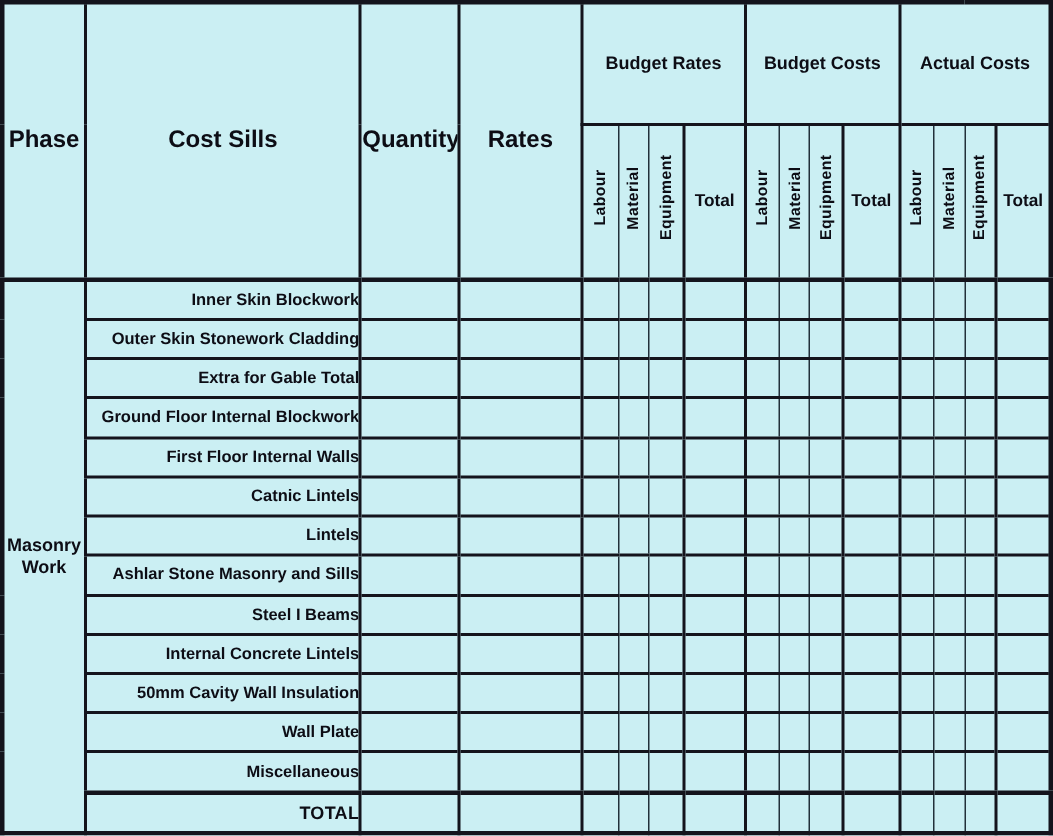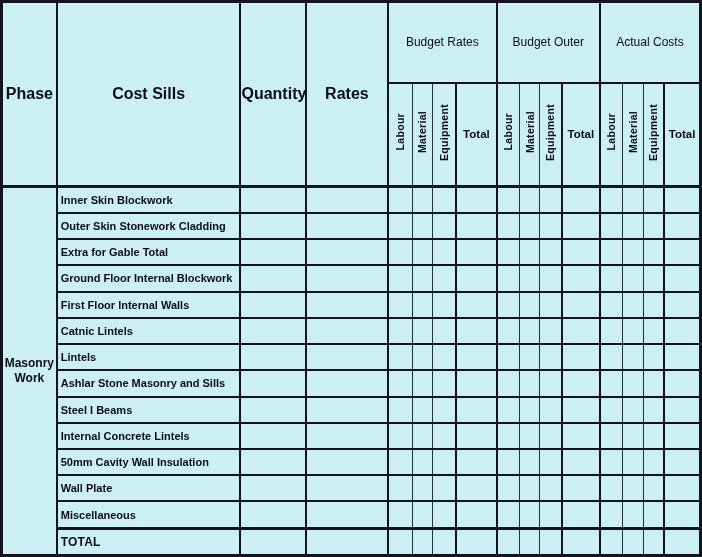--- a/index.html
+++ b/index.html
@@ -25,21 +25,21 @@
   }
   
   td.l2{border-left:2px solid var(--grid);}
   
   tr.h1 td{height:78px;}
   tr.h2 td{height:100px;}
   td.col-hdr{
     font-weight:700;font-size:16px;text-align:center;vertical-align:middle;
   }
   td.group-hdr{
-    font-weight:400;font-size:12px;text-align:center;vertical-align:middle;
+    font-weight:700;font-size:12px;text-align:center;vertical-align:middle;
     border-bottom:2px solid var(--grid);
   }
   td.vert-hdr{text-align:center;vertical-align:middle;}
   td.vert-hdr span{
     display:inline-block;
     writing-mode:vertical-rl;
     transform:rotate(180deg);
     font-weight:700;font-size:10.5px;letter-spacing:.3px;
   }
   td.total-hdr{
@@ -49,21 +49,21 @@
   tr.body-row td{height:24px;border-top:2px solid var(--grid);}
   tr.body-row.first td{border-top:3px solid var(--grid);}
   tr.body-row.total-row td{border-top:3px solid var(--grid);}
   td.phase-cell{
     font-weight:700;font-size:12px;text-align:center;vertical-align:middle;
     white-space:normal;line-height:1.25;
     border-top:3px solid var(--grid);
     margin-left:28px;
   }
   td.item-cell{
-    font-weight:700;font-size:11px;text-align:left;vertical-align:middle;
+    font-weight:700;font-size:11px;text-align:right;vertical-align:middle;
     padding-left:3px;
   }
   td.total-label-cell{font-size:12px;letter-spacing:.2px;}
 </style>
 </head>
 <body>
 
 <table class="cost-sheet">
   <colgroup>
     <col style="width:55px">
@@ -83,21 +83,21 @@
       <col style="width:21px">
       <col style="width:36px">
   </colgroup>
   <tbody>
     <tr class="h1">
       <td rowspan="2" class="col-hdr">Phase</td>
       <td rowspan="2" class="col-hdr l2">Cost Sills</td>
       <td rowspan="2" class="col-hdr l2">Quantity</td>
       <td rowspan="2" class="col-hdr l2">Rates</td>
       <td colspan="4" class="group-hdr l2">Budget Rates</td>
-      <td colspan="4" class="group-hdr l2">Budget Outer</td>
+      <td colspan="4" class="group-hdr l2">Budget Costs</td>
       <td colspan="4" class="group-hdr l2">Actual Costs</td>
     </tr>
     <tr class="h2">
       <td class="vert-hdr l2"><span>Labour</span></td>
       <td class="vert-hdr"><span>Material</span></td>
       <td class="vert-hdr"><span>Equipment</span></td>
       <td class="total-hdr l2">Total</td>
       <td class="vert-hdr l2"><span>Labour</span></td>
       <td class="vert-hdr"><span>Material</span></td>
       <td class="vert-hdr"><span>Equipment</span></td>

